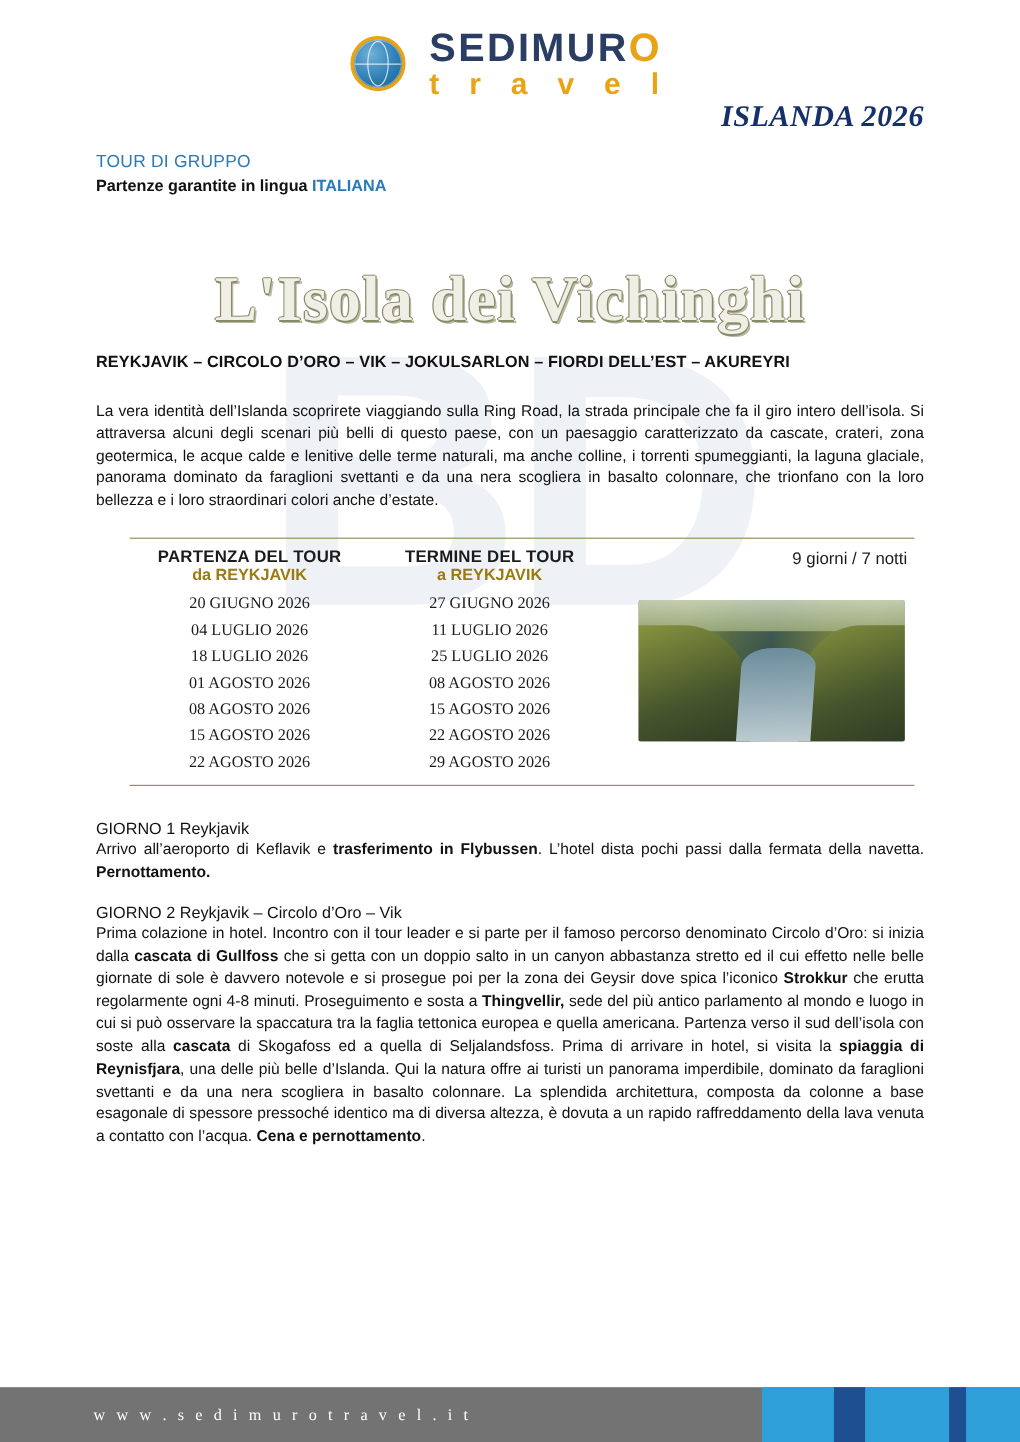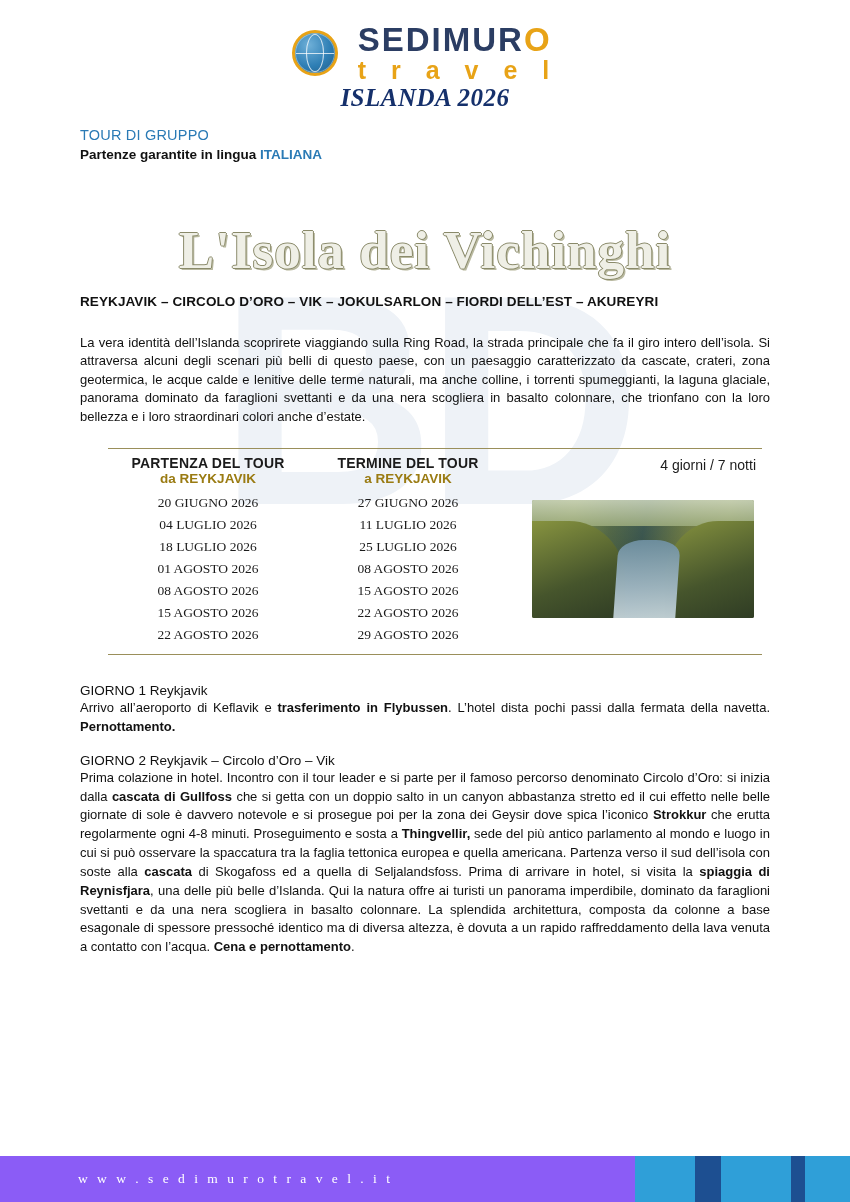--- a/index.html
+++ b/index.html
@@ -74,21 +74,21 @@
   .logo-bottom {
     font-size: 25px;
     font-weight: bold;
     letter-spacing: 9px;
     color: #e8a317;
     margin-top: 2px;
   }
 
   
   .islanda {
-    text-align: center;
+    text-align: right;
     font-family: "Liberation Serif", serif;
     font-weight: bold;
     font-style: italic;
     font-size: 25px;
     color: #15306b;
     letter-spacing: .5px;
     margin-top: 4px;
   }
   .group-block { margin-top: 14px; line-height: 1.35; }
   .group-title {
@@ -226,21 +226,21 @@
     margin-bottom: 16px;
   }
   .b { font-weight: bold; }
 
   
   .footer {
     position: absolute;
     left: 0; bottom: 0;
     width: 850px;
     height: 46px;
-    background: #8b5cf6;
+    background: #737373;
     z-index: 3;
     display: flex;
     align-items: center;
   }
   .footer .url {
     color: #ffffff;
     font-size: 13.5px;
     letter-spacing: 3px;
     margin-left: 78px;
     font-family: "Liberation Serif", serif;
@@ -297,21 +297,21 @@
     <div class="dates-head">
       <div class="col-a">
         <div class="hl1">PARTENZA DEL TOUR</div>
         <div class="hl2">da REYKJAVIK</div>
       </div>
       <div class="col-b">
         <div class="hl1">TERMINE DEL TOUR</div>
         <div class="hl2">a REYKJAVIK</div>
       </div>
       <div class="col-c">
-        <div class="duration">4 giorni / 7 notti</div>
+        <div class="duration">9 giorni / 7 notti</div>
       </div>
     </div>
 
     <div class="dates-body">
       <div class="dates-rows">
         <div class="date-col">
           <div class="date-cell">20 GIUGNO 2026</div>
           <div class="date-cell">04 LUGLIO 2026</div>
           <div class="date-cell">18 LUGLIO 2026</div>
           <div class="date-cell">01 AGOSTO 2026</div>

